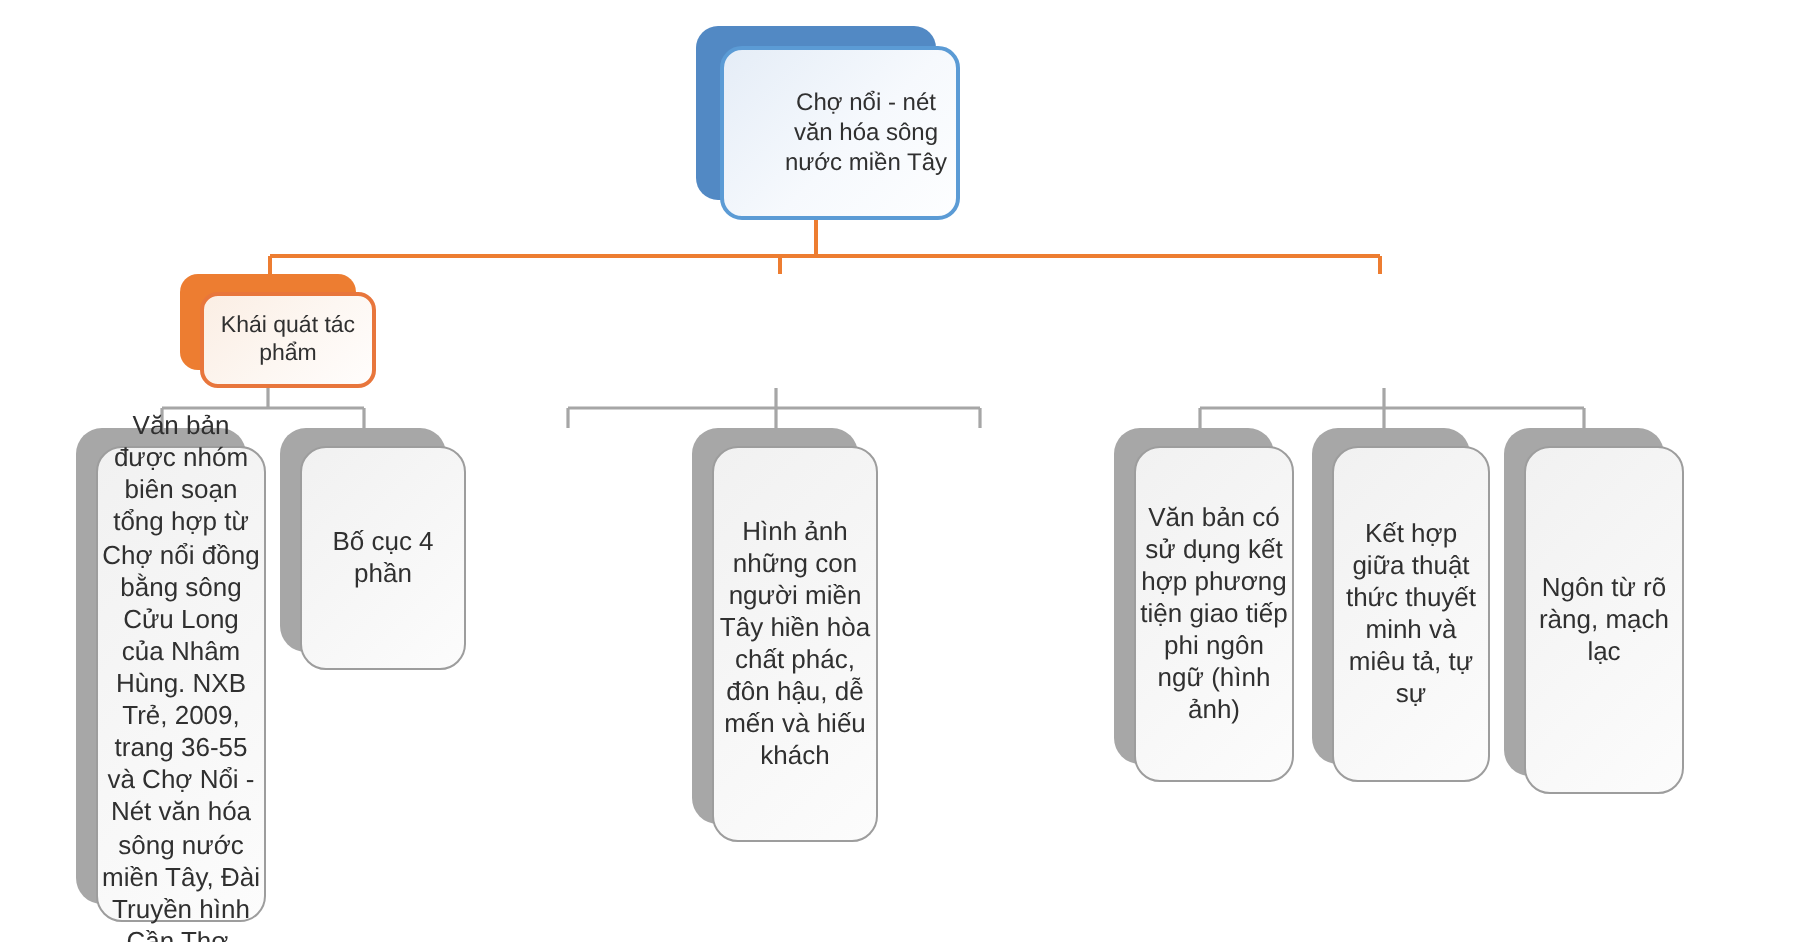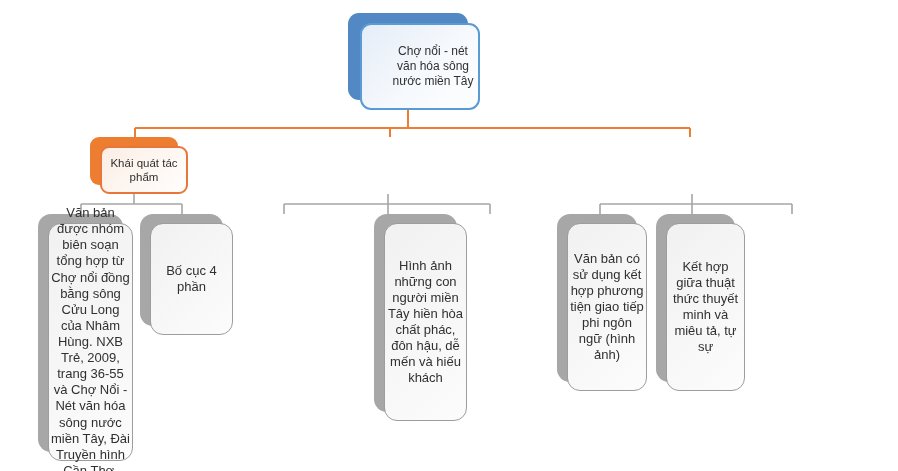--- a/index.html
+++ b/index.html
@@ -40,21 +40,21 @@
   
   .leaf{top:223px;}
   .leaf .shadow{background:#a7a7a7;border-radius:13px;}
   .leaf .front{
     background:linear-gradient(135deg,#f1f1f1 0%,#f7f7f7 55%,#fcfcfc 100%);
     border:1.5px solid #9d9d9d;border-radius:13px;font-size:13px;line-height:1.24;
   }
   .n-l00{left:48px;width:85px;height:238px;}
   .n-l01{left:150px;width:83px;height:112px;}
   .n-l10{left:252px;width:83px;height:198px;}
-  .n-l11{left:356px;width:83px;height:198px;margin-left:28px;}
+  .n-l11{left:356px;width:83px;height:198px;}
   .n-l12{left:458px;width:84px;height:206px;}
   .n-l20{left:567px;width:80px;height:168px;}
   .n-l21{left:666px;width:79px;height:168px;}
   .n-l22{left:762px;width:80px;height:174px;}
 </style>
 </head>
 <body>
 
 <div class="canvas">
 
@@ -90,14 +90,18 @@
   </div>
 
   <div class="node leaf n-l20">
     <div class="shadow"></div>
     <div class="front">Văn bản có sử dụng kết hợp phương tiện giao tiếp phi ngôn ngữ (hình ảnh)</div>
   </div>
   <div class="node leaf n-l21">
     <div class="shadow"></div>
     <div class="front">Kết hợp giữa thuật thức thuyết minh và miêu tả, tự sự</div>
   </div>
+  <div class="node leaf n-l22">
+    <div class="shadow"></div>
+    <div class="front">Ngôn từ rõ ràng, mạch lạc</div>
+  </div>
 
 </div>
 
 </body></html>

